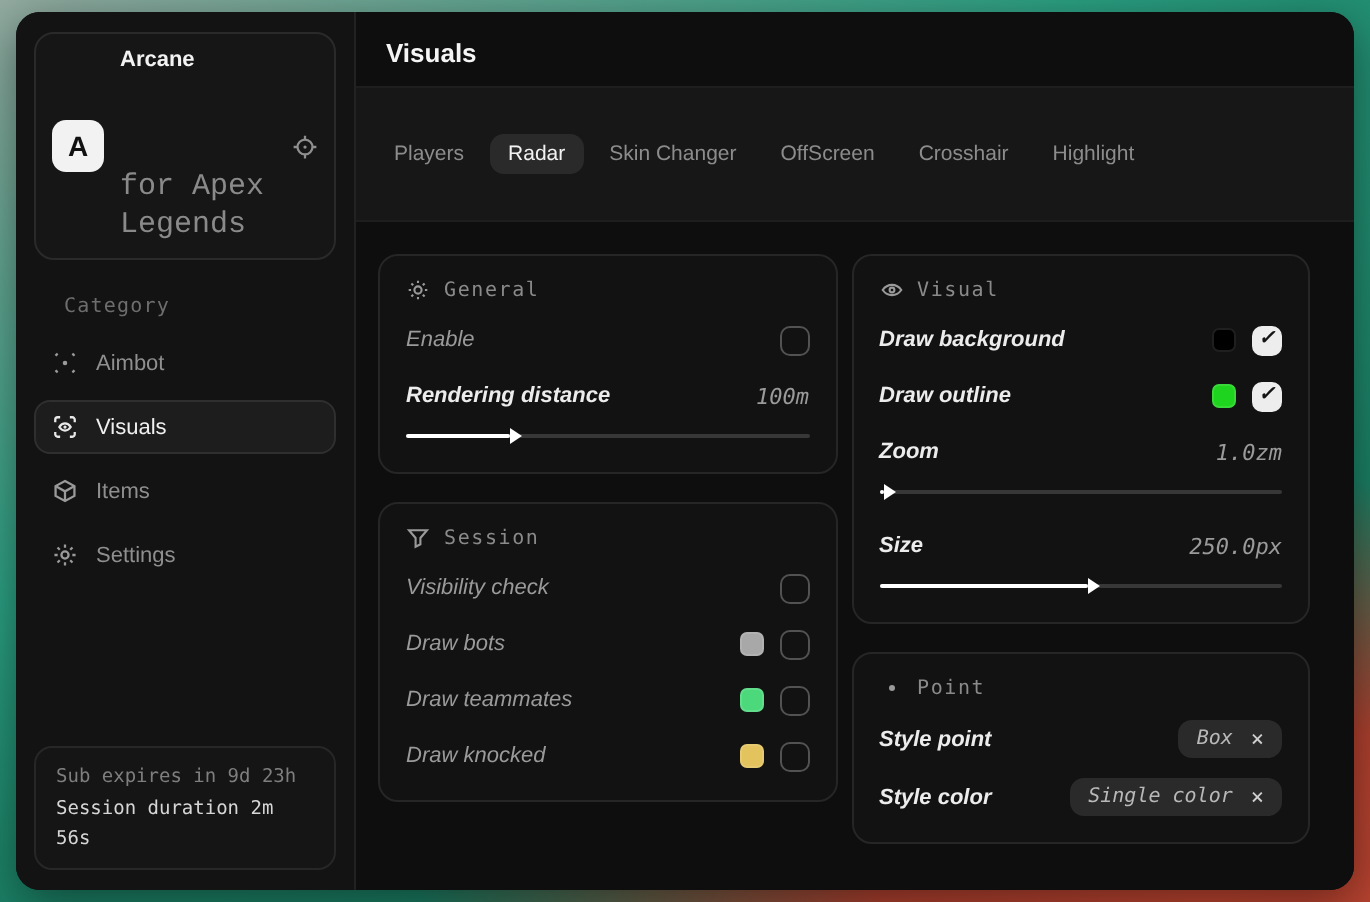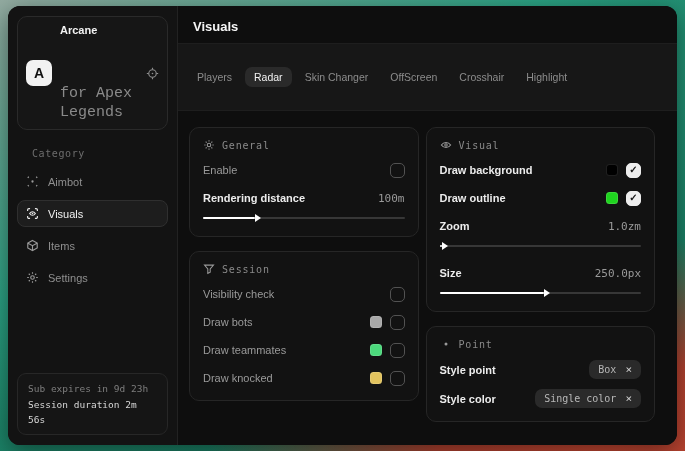--- a/index.html
+++ b/index.html
@@ -69,21 +69,21 @@
   .content { display:flex; gap:7px; padding:16px 22px 16px 11px; align-items:flex-start; }
   .col { flex:1; display:flex; flex-direction:column; gap:14px; }
   .panel {
     border:1px solid #262626; border-radius:10px; background:#121212; padding:11px 13px 13px;
   }
   .panel-title {
     display:flex; align-items:center; gap:7px; color:#8a8a8a;
     font-family:"DejaVu Sans Mono", monospace; font-size:10px; letter-spacing:.8px;
     margin-bottom:4px;
   }
-  .row { display:flex; align-items:center; justify-content:space-between; margin-top:10px; min-height:18px; }
+  .row { display:flex; align-items:center; justify-content:space-between; margin-top:10px; min-height:18px;font-style:italic; }
   .lbl { font-size:11px; color:#9a9a9a; }
   .lbl.bright { color:#ececec; font-weight:bold; }
   .val { font-family:"DejaVu Sans Mono", monospace; font-size:11px; color:#9a9a9a; }
   .controls { display:flex; align-items:center; gap:8px; }
   .checkbox {
     width:15px; height:15px; border:1.5px solid #525252; border-radius:5px; background:transparent;
     display:inline-flex; align-items:center; justify-content:center; cursor:pointer;
   }
   .checkbox.checked { background:#ededed; border-color:#ededed; }
   .checkbox.checked::after { content:"\2713"; color:#141414; font-size:10px; font-weight:bold; line-height:1; }

